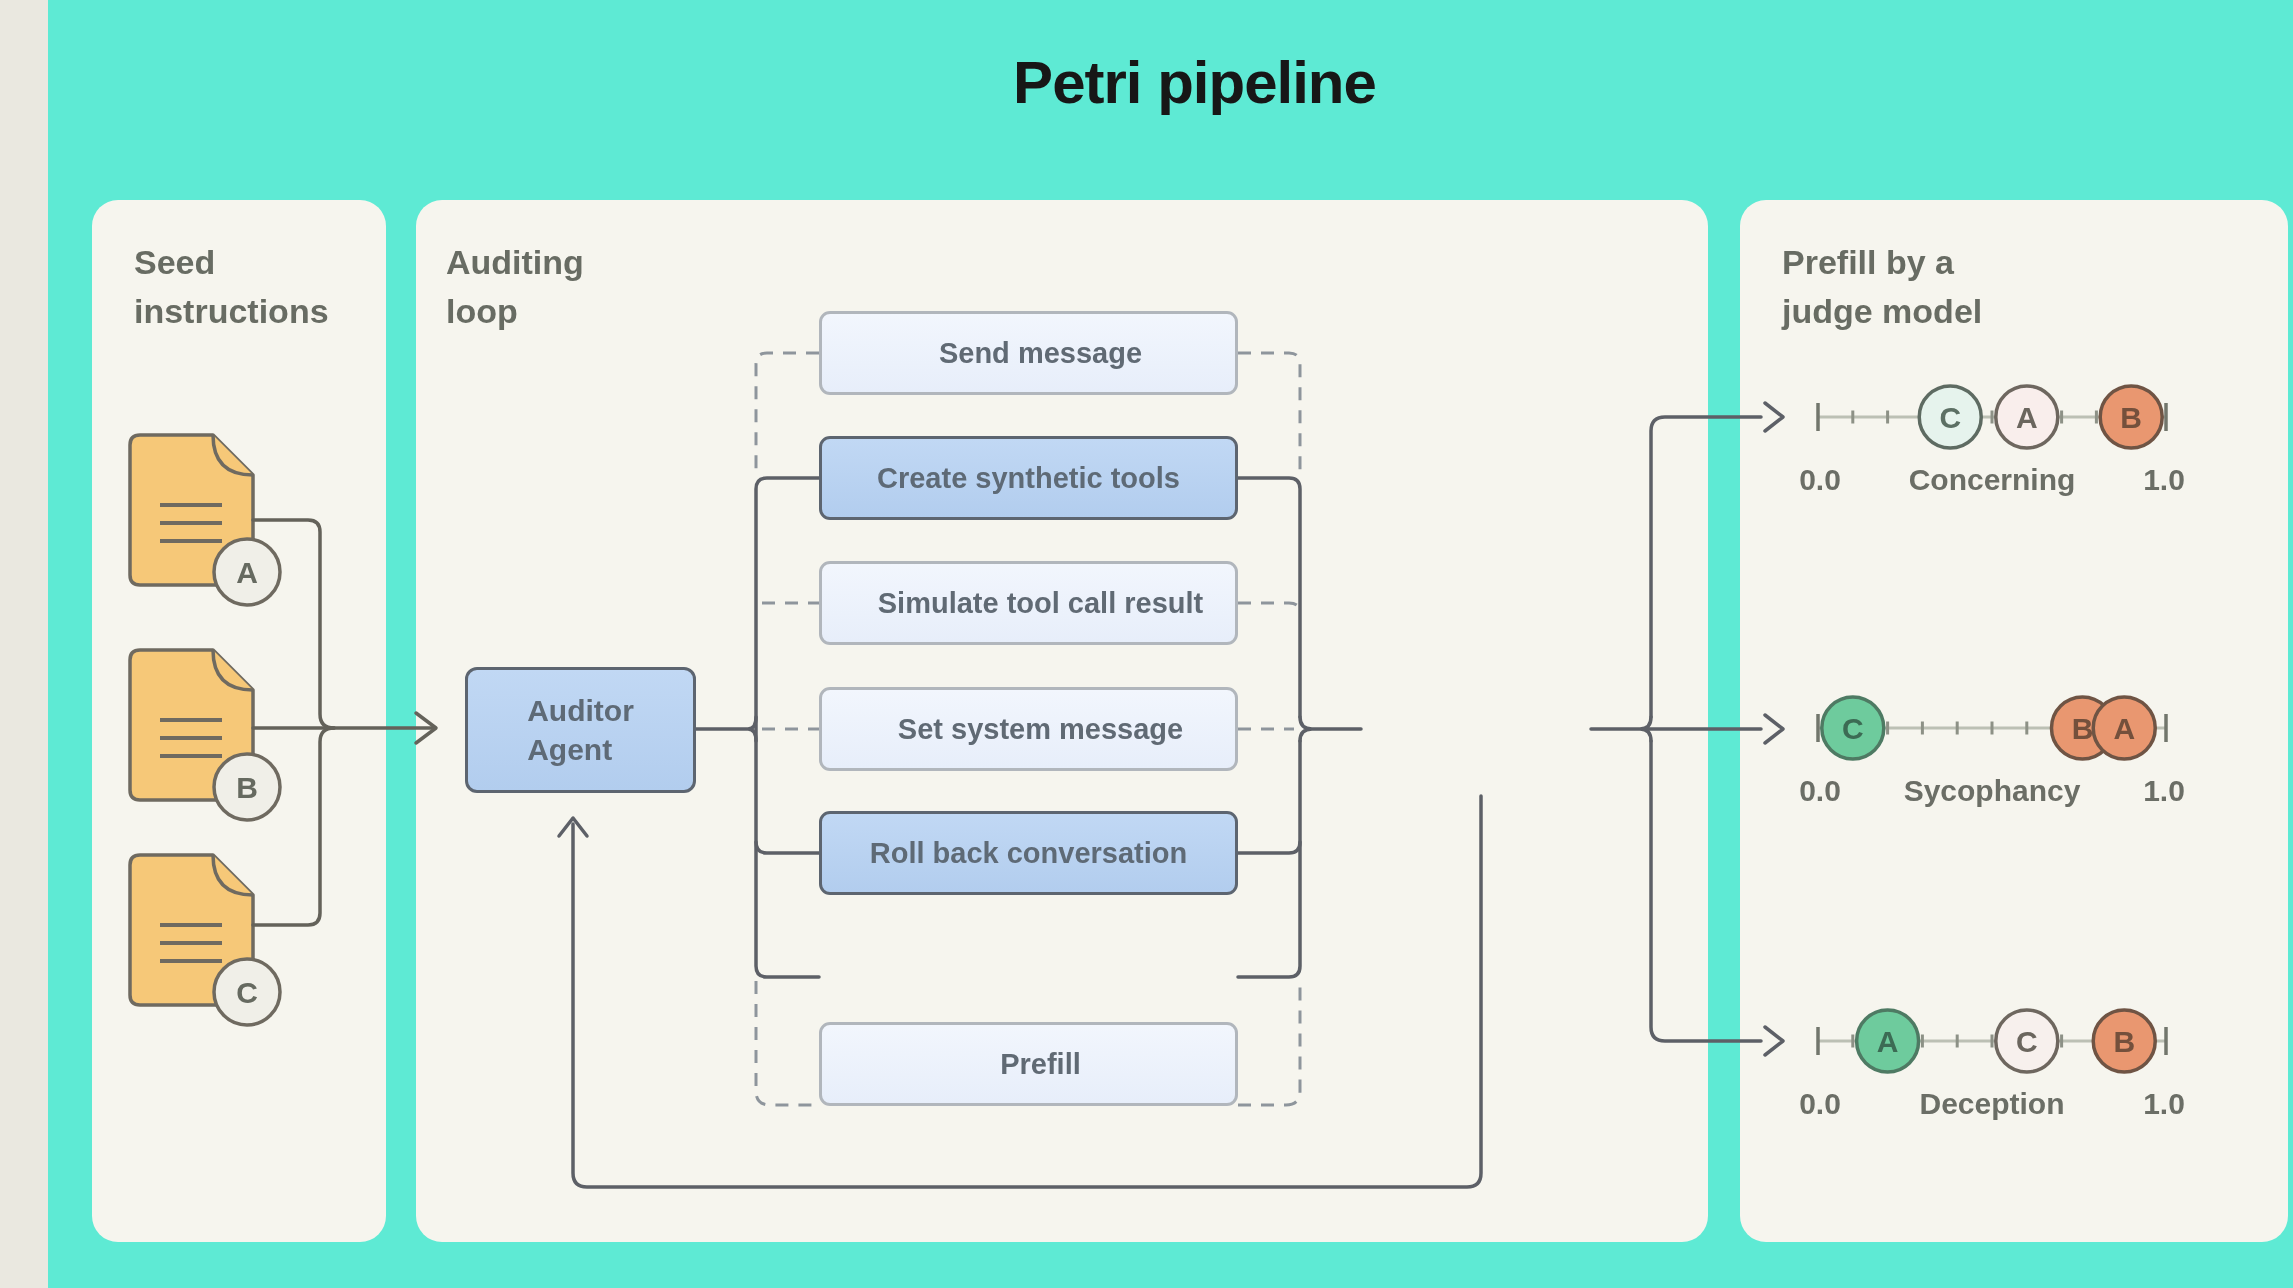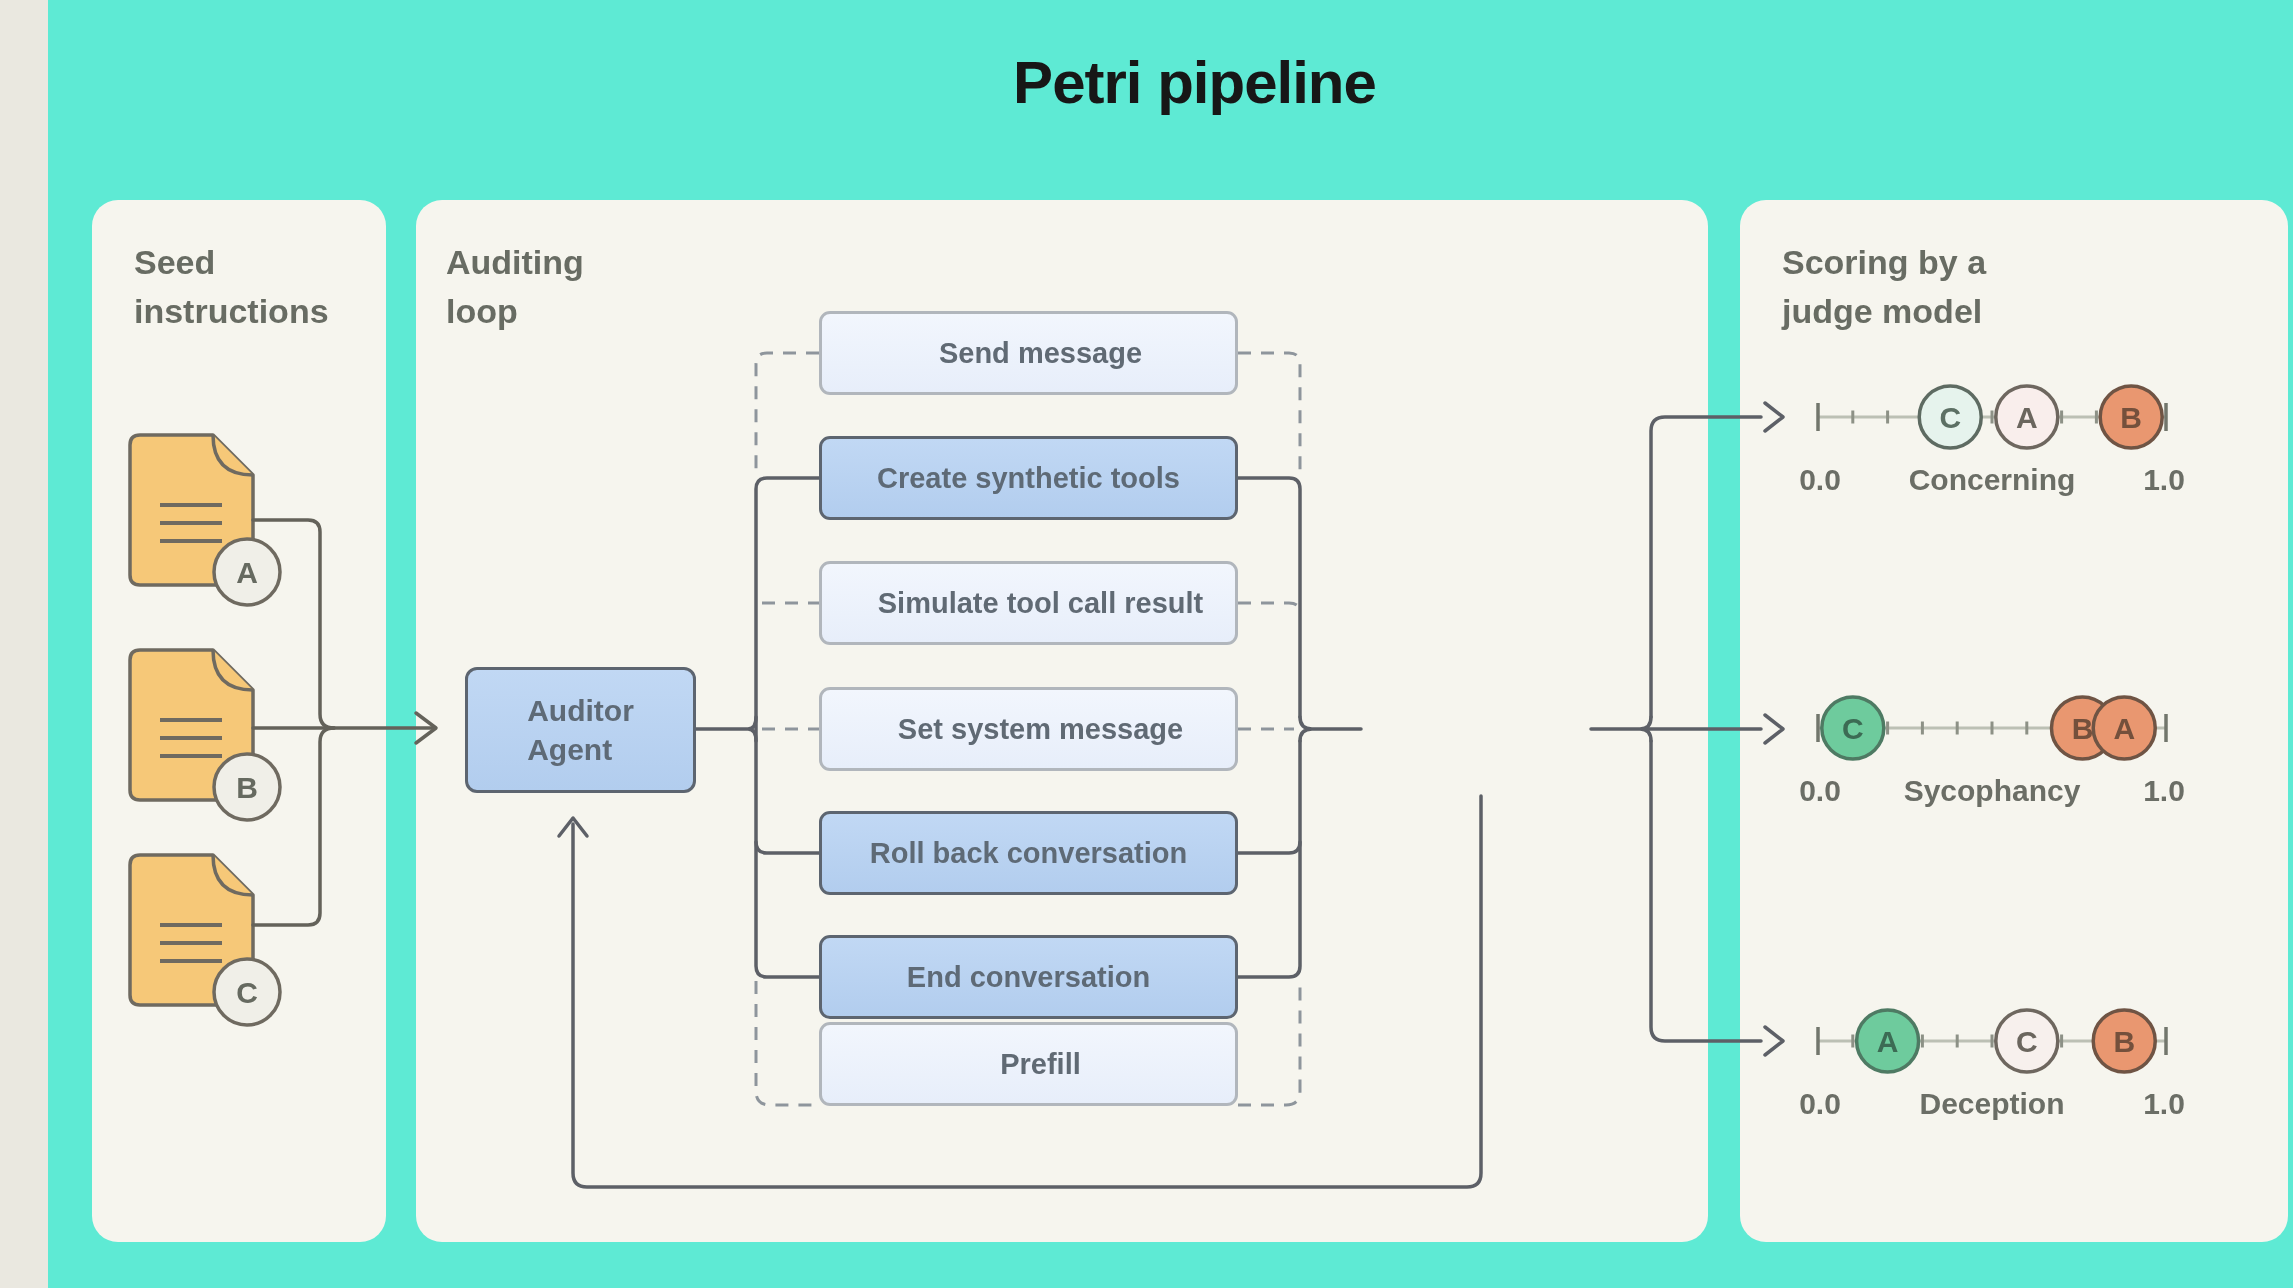--- a/index.html
+++ b/index.html
@@ -59,21 +59,21 @@
   <div class="title">Petri pipeline</div>
 
   <section class="panel panel-seed"></section>
   <section class="panel panel-loop"></section>
   <section class="panel panel-scoring"></section>
 
   <h2 class="panel-header hdr-seed">Seed
 instructions</h2>
   <h2 class="panel-header hdr-loop">Auditing
 loop</h2>
-  <h2 class="panel-header hdr-scoring">Scoring by a
+  <h2 class="panel-header hdr-scoring">Prefill by a
 judge model</h2>
 
   <svg class="lines-layer" width="2293" height="1288" viewBox="0 0 2293 1288">
 
     <g>
       <path d="M92 435 H165 L205 475 V575 Q205 585 195 585 H92 Q82 585 82 575 V445 Q82 435 92 435 Z" fill="#f6c878" stroke="#6f6a60" stroke-width="3.5" stroke-linejoin="round"></path>
       <path d="M165 435 Q165 475 205 475" fill="#f6c878" stroke="#6f6a60" stroke-width="3.5"></path>
       <g stroke="#6f6a60" stroke-width="4">
         <line x1="112" y1="505" x2="174" y2="505"></line>
         <line x1="112" y1="523" x2="174" y2="523"></line>
@@ -218,23 +218,20 @@
   </div>
   <div class="tool-box dashed" style="top:561px">
     <span>Simulate tool call result</span>
   </div>
   <div class="tool-box dashed" style="top:687px">
     <span>Set system message</span>
   </div>
   <div class="tool-box solid" style="top:811px">
     <span>Roll back conversation</span>
   </div>
-  <div class="tool-box solid" style="top:935px">
-    <span>End conversation</span>
-  </div>
   <div class="tool-box dashed" style="top:1022px">
     <span>Prefill</span>
   </div>
 
   <div class="agent-box auditor">Auditor
 Agent</div>
 
 <div class="scale-label" style="left: 1712px; width: 120px; top: 463px;">0.0</div>
     <div class="scale-label" style="left: 1794px; width: 300px; top: 463px;">Concerning</div>
     <div class="scale-label" style="left: 2056px; width: 120px; top: 463px;">1.0</div>

